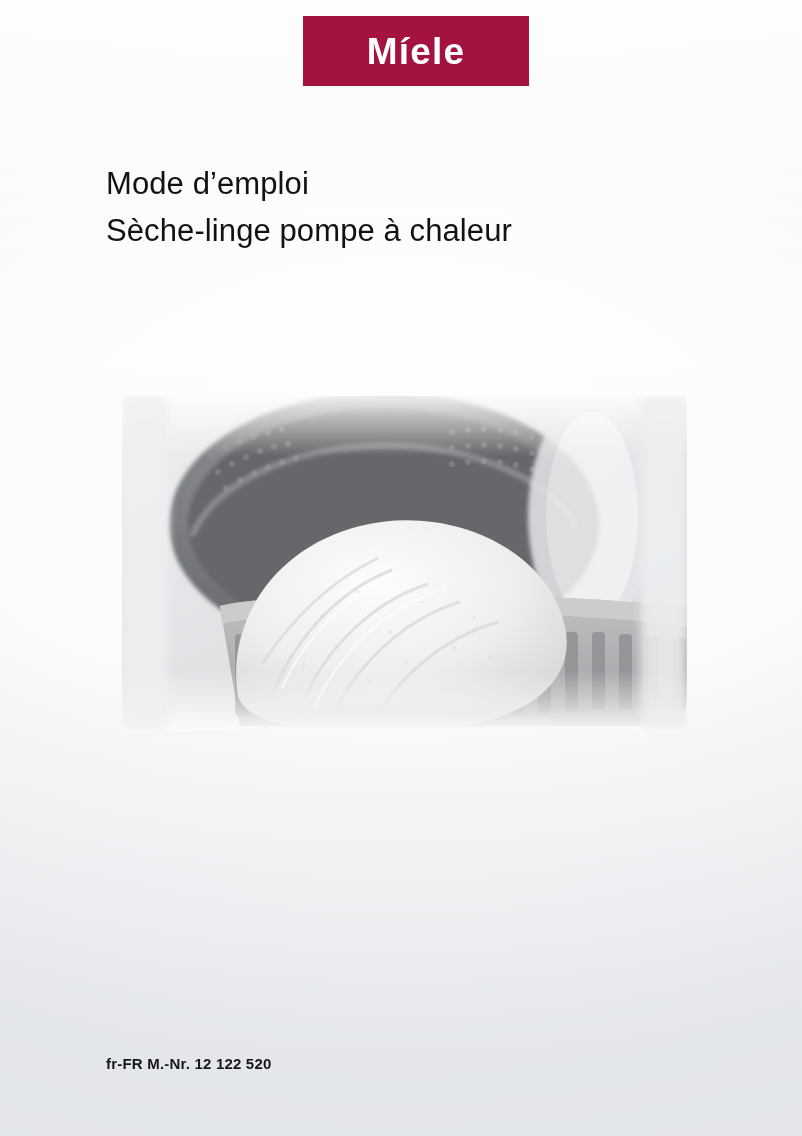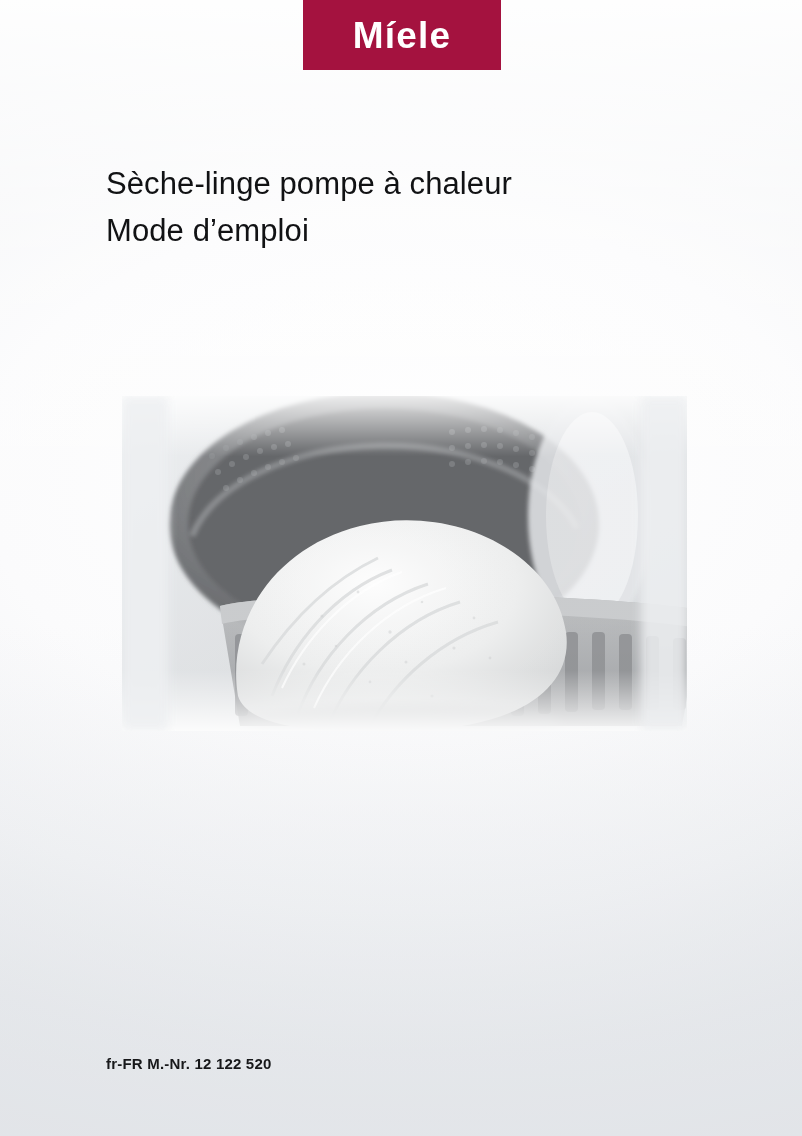--- a/index.html
+++ b/index.html
@@ -28,22 +28,22 @@
     inset: 0;
     background:
       linear-gradient(180deg, rgba(255,255,255,0.95) 0%, rgba(255,255,255,0.35) 22%, rgba(232,234,238,0.0) 55%, rgba(226,229,233,0.55) 100%);
     pointer-events: none;
   }
 
   
   .logo-band {
     position: absolute;
     left: 303px;
-    top: 0;
-    width: 198px;
+    top: 16px;
+    width: 226px;
     height: 70px;
     background: #a4123f;
     display: flex;
     align-items: center;
     justify-content: center;
     z-index: 5;
   }
   .logo-text {
     color: #ffffff;
     font-family: "Liberation Sans", sans-serif;
@@ -112,22 +112,22 @@
 </head>
 <body>
 
 <div class="page">
 
   <div class="logo-band">
     <span class="logo-text">Míele</span>
   </div>
 
   <div class="titles">
+    <div class="title-line">Mode d’emploi</div>
     <div class="title-line">Sèche-linge pompe à chaleur</div>
-    <div class="title-line">Mode d’emploi</div>
   </div>
 
   <div class="cover-image">
     <svg viewBox="0 0 565 335" xmlns="http://www.w3.org/2000/svg" aria-hidden="true">
       <defs>
         <linearGradient id="bgFade" x1="0" y1="0" x2="1" y2="0">
           <stop offset="0" stop-color="#e9eaec" stop-opacity="0"></stop>
           <stop offset="0.10" stop-color="#dcdee1" stop-opacity="1"></stop>
           <stop offset="0.88" stop-color="#d6d8db" stop-opacity="1"></stop>
           <stop offset="1" stop-color="#e9eaec" stop-opacity="0"></stop>

